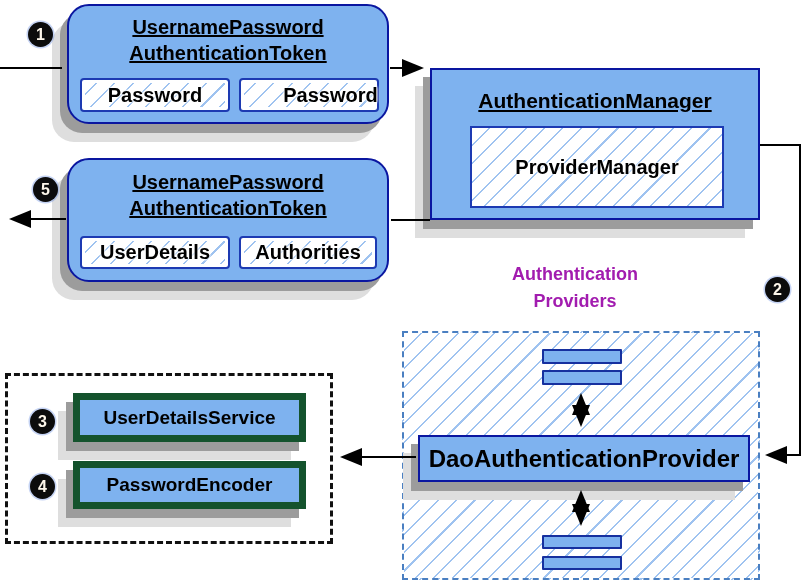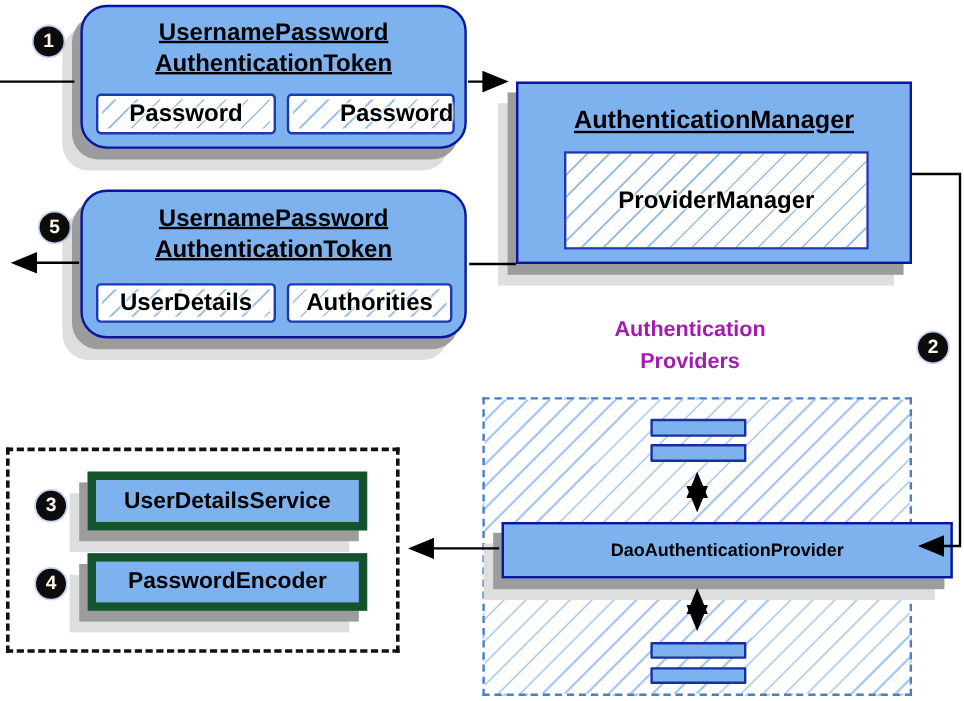--- a/index.html
+++ b/index.html
@@ -89,21 +89,21 @@
       <div>UsernamePassword</div>
       <div>AuthenticationToken</div>
     </div>
     <div class="field hatch" style="left:11px;top:76px;width:150px;height:33px;">UserDetails</div>
     <div class="field hatch" style="left:170px;top:76px;width:138px;height:33px;">Authorities</div>
   </div>
 
   <div class="bar z3" style="left:542px;top:349px;width:80px;height:15px;"></div>
   <div class="bar z3" style="left:542px;top:370px;width:80px;height:15px;"></div>
 
-  <div class="node shadow z3" style="left:418px;top:435px;width:376px;height:47px;display:flex;align-items:center;justify-content:center;font-size:15px;">DaoAuthenticationProvider</div>
+  <div class="node shadow z3" style="left:418px;top:435px;width:332px;height:47px;display:flex;align-items:center;justify-content:center;font-size:24px;">DaoAuthenticationProvider</div>
 
   <div class="bar z3" style="left:542px;top:535px;width:80px;height:14px;"></div>
   <div class="bar z3" style="left:542px;top:556px;width:80px;height:14px;"></div>
 
   <div class="dotted-box z2" style="left:5px;top:373px;width:328px;height:171px;"></div>
 
   <div class="svc shadow z3" style="left:73px;top:393px;width:233px;height:49px;">UserDetailsService</div>
   <div class="svc shadow z3" style="left:73px;top:461px;width:233px;height:48px;">PasswordEncoder</div>
 
   <svg class="connectors" width="803" height="584" viewBox="0 0 803 584">

